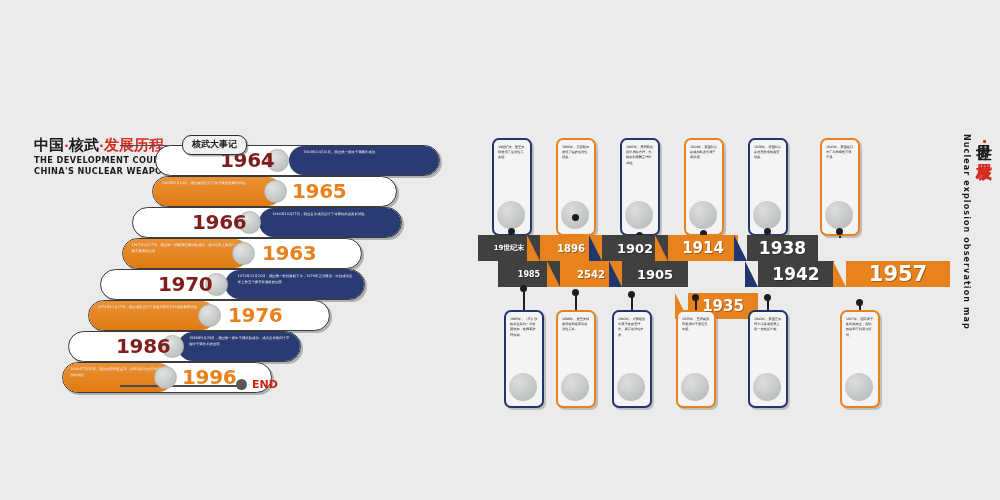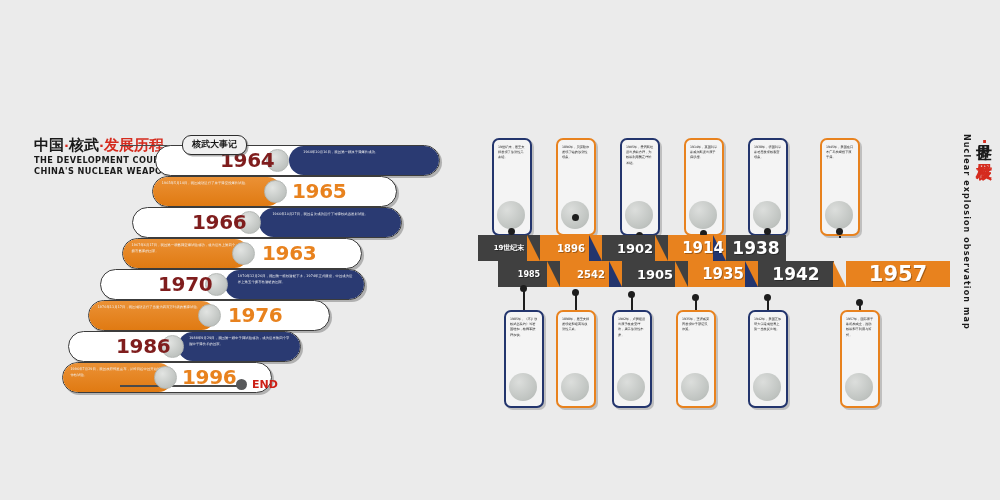--- a/index.html
+++ b/index.html
@@ -316,36 +316,36 @@
       </div>
       <div class="seg orange" style="left:62px; width:62px; font-size:10px;">
         <span class="lbl">1896</span>
       </div>
       <div class="seg blue" style="left:124px; width:66px; font-size:13px;align-items:center;">
         <span class="lbl">1902</span>
       </div>
       <div class="seg orange" style="left:190px; width:70px; font-size:15px;">
         <span class="lbl">1914</span>
       </div>
-      <div class="seg blue" style="left:248px; width:60px; font-size:17px;">
+      <div class="seg blue" style="left:269px; width:71px; font-size:17px;">
         <span class="lbl">1938</span>
       </div>
     </div>
 
     <div class="ribbon-row" style="left:28px; top:261px; width:440px;">
       <div class="seg blue first" style="left:0px; width:62px; font-size:8px;">
         <span class="lbl">1985</span>
       </div>
       <div class="seg orange" style="left:62px; width:62px; font-size:10px;">
         <span class="lbl">2542</span>
       </div>
       <div class="seg blue" style="left:124px; width:66px; font-size:13px;">
         <span class="lbl">1905</span>
       </div>
-      <div class="seg orange" style="left:190px; width:70px; font-size:15px;">
+      <div class="seg orange" style="left:190px; width:70px; font-size:15px;margin-top:32px;">
         <span class="lbl">1935</span>
       </div>
       <div class="seg blue" style="left:260px; width:76px; font-size:17px;">
         <span class="lbl">1942</span>
       </div>
       <div class="seg orange" style="left:348px; width:104px; font-size:21px;text-align:right;">
         <span class="lbl">1957</span>
       </div>
     </div>
 

